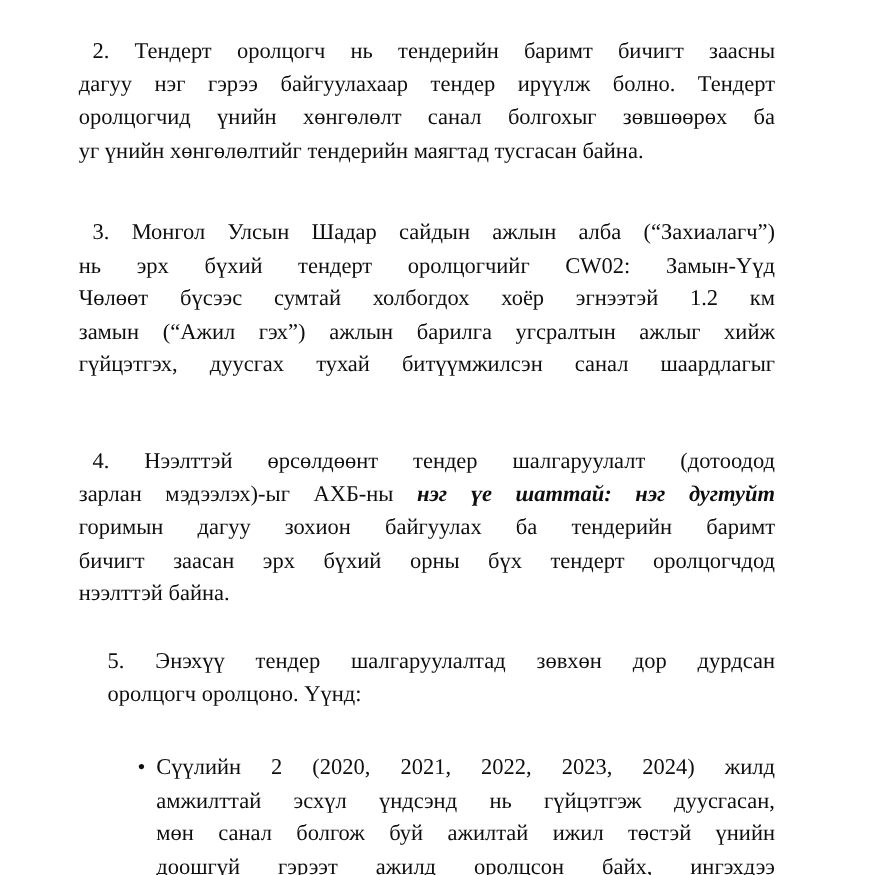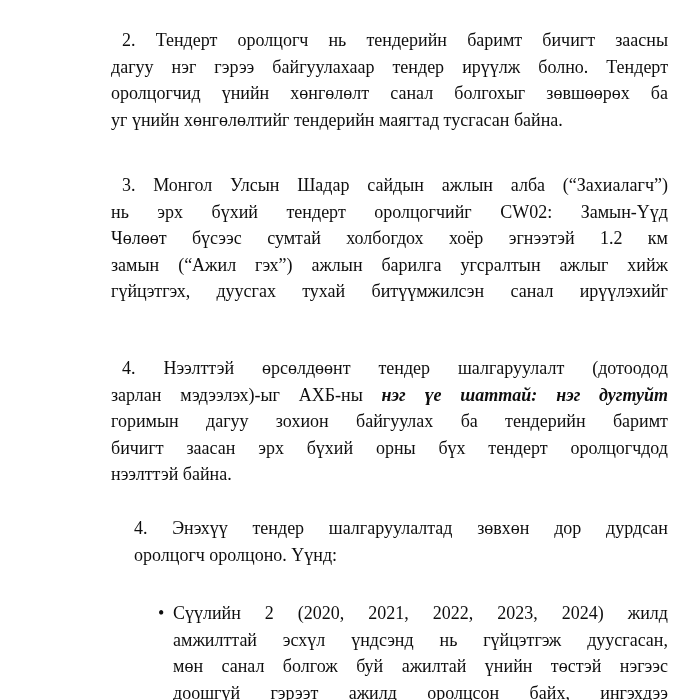--- a/index.html
+++ b/index.html
@@ -15,21 +15,20 @@
     font-family: "Liberation Serif", "DejaVu Serif", serif;
     font-size: 18px;
     color: #0e0e0e;
   }
   #doc {
     position: absolute;
     inset: 0;
   }
   .para {
     position: absolute;
-    margin-left: 48px;
   }
   .line {
     line-height: 26.5px;
     text-align: justify;
     text-align-last: justify;
     white-space: normal;
   }
   .line.last {
     text-align-last: left;
   }
@@ -63,33 +62,33 @@
       <div class="line"><span class="n">2. Тендерт оролцогч нь тендерийн баримт бичигт заасны</span></div>
       <div class="line"><span class="n">дагуу нэг гэрээ байгуулахаар тендер ирүүлж болно. Тендерт</span></div>
       <div class="line"><span class="n">оролцогчид үнийн хөнгөлөлт санал болгохыг зөвшөөрөх ба</span></div>
       <div class="line last"><span class="n">уг үнийн хөнгөлөлтийг тендерийн маягтад тусгасан байна.</span></div>
     </div>
     <div class="para" id="p3">
       <div class="line"><span class="n">3. Монгол Улсын Шадар сайдын ажлын алба (“Захиалагч”)</span></div>
       <div class="line"><span class="n">нь эрх бүхий тендерт оролцогчийг </span><span class="b">CW02</span><span class="n">: </span><span class="b">Замын-Үүд</span></div>
       <div class="line"><span class="b">Чөлөөт бүсээс сумтай холбогдох хоёр эгнээтэй 1.2 км</span></div>
       <div class="line"><span class="b">замын</span><span class="n"> (“Ажил гэх”) ажлын барилга угсралтын ажлыг хийж</span></div>
-      <div class="line"><span class="n">гүйцэтгэх, дуусгах тухай битүүмжилсэн санал ирүүлэхийг</span></div>
+      <div class="line"><span class="n">гүйцэтгэх, дуусгах тухай битүүмжилсэн санал шаардлагыг</span></div>
     </div>
     <div class="para" id="p4">
       <div class="line"><span class="n">4. Нээлттэй өрсөлдөөнт тендер шалгаруулалт (дотоодод</span></div>
       <div class="line"><span class="n">зарлан мэдээлэх)-ыг АХБ-ны </span><span class="i">нэг үе шаттай: нэг дугтуйт</span></div>
       <div class="line"><span class="n">горимын дагуу зохион байгуулах ба тендерийн баримт</span></div>
       <div class="line"><span class="n">бичигт заасан эрх бүхий орны бүх тендерт оролцогчдод</span></div>
       <div class="line last"><span class="n">нээлттэй байна.</span></div>
     </div>
     <div class="para" id="p5">
-      <div class="line"><span class="n">4. Энэхүү тендер шалгаруулалтад зөвхөн дор дурдсан</span></div>
+      <div class="line"><span class="n">5. Энэхүү тендер шалгаруулалтад зөвхөн дор дурдсан</span></div>
       <div class="line last"><span class="n">оролцогч оролцоно. Үүнд:</span></div>
     </div>
     <div class="para" id="b1">
       <span class="marker">•</span>
       <div class="line"><span class="n">Сүүлийн 2 (2020, 2021, 2022, 2023, 2024) жилд</span></div>
       <div class="line"><span class="n">амжилттай эсхүл үндсэнд нь гүйцэтгэж дуусгасан,</span></div>
-      <div class="line"><span class="n">мөн санал болгож буй ажилтай үнийн төстэй нэгээс</span></div>
+      <div class="line"><span class="n">мөн санал болгож буй ажилтай ижил төстэй үнийн</span></div>
       <div class="line"><span class="n">доошгүй гэрээт ажилд оролцсон байх, ингэхдээ</span></div>
     </div>
   </main>
 
 </body></html>

